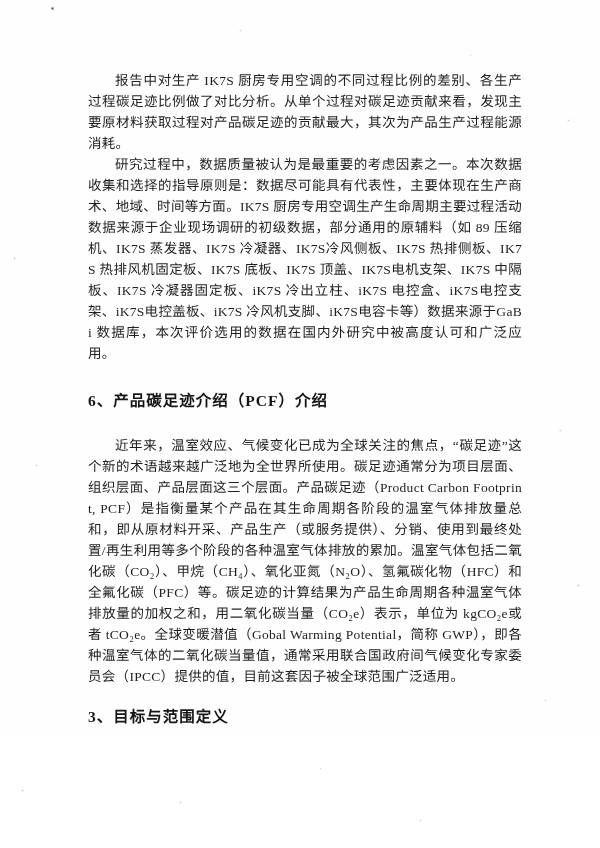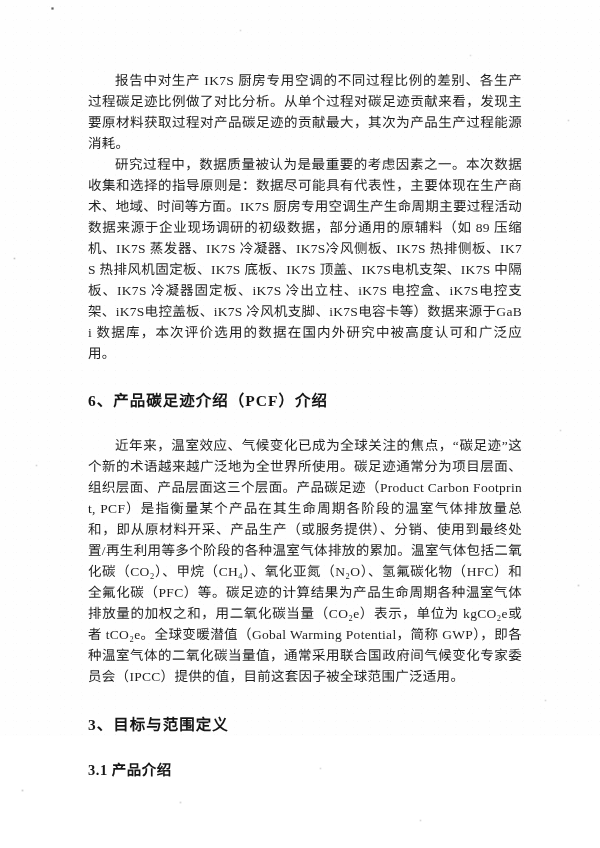--- a/index.html
+++ b/index.html
@@ -70,21 +70,21 @@
   }
   h2.sec-heading {
     margin: 27px 0 24px 0;
     font-size: 15.5px;
     line-height: 20px;
     font-weight: bold;
     letter-spacing: 1px;
     color: #161616;
   }
   h2.sec-heading-3 {
-    margin: 28px 0 0 0;
+    margin: 20px 0 0 0;
   }
   h3.sub-heading {
     margin: 26px 0 0 0;
     font-size: 14.5px;
     line-height: 19px;
     font-weight: bold;
     letter-spacing: 0.5px;
     color: #161616;
   }
 </style>
@@ -99,16 +99,15 @@
     <p class="body-para">报告中对生产 IK7S 厨房专用空调的不同过程比例的差别、各生产过程碳足迹比例做了对比分析。从单个过程对碳足迹贡献来看，发现主要原材料获取过程对产品碳足迹的贡献最大，其次为产品生产过程能源消耗。</p>
 
     <p class="body-para">研究过程中，数据质量被认为是最重要的考虑因素之一。本次数据收集和选择的指导原则是：数据尽可能具有代表性，主要体现在生产商术、地域、时间等方面。IK7S 厨房专用空调生产生命周期主要过程活动数据来源于企业现场调研的初级数据，部分通用的原辅料（如 89 压缩机、IK7S 蒸发器、IK7S 冷凝器、IK7S冷风侧板、IK7S 热排侧板、IK7S 热排风机固定板、IK7S 底板、IK7S 顶盖、IK7S电机支架、IK7S 中隔板、IK7S 冷凝器固定板、iK7S 冷出立柱、iK7S 电控盒、iK7S电控支架、iK7S电控盖板、iK7S 冷风机支脚、iK7S电容卡等）数据来源于GaBi 数据库，本次评价选用的数据在国内外研究中被高度认可和广泛应用。</p>
 
     <h2 class="sec-heading">6、产品碳足迹介绍（PCF）介绍</h2>
 
     <p class="body-para">近年来，温室效应、气候变化已成为全球关注的焦点，“碳足迹”这个新的术语越来越广泛地为全世界所使用。碳足迹通常分为项目层面、组织层面、产品层面这三个层面。产品碳足迹（Product Carbon Footprint, PCF）是指衡量某个产品在其生命周期各阶段的温室气体排放量总和，即从原材料开采、产品生产（或服务提供）、分销、使用到最终处置/再生利用等多个阶段的各种温室气体排放的累加。温室气体包括二氧化碳（CO₂）、甲烷（CH₄）、氧化亚氮（N₂O）、氢氟碳化物（HFC）和全氟化碳（PFC）等。碳足迹的计算结果为产品生命周期各种温室气体排放量的加权之和，用二氧化碳当量（CO₂e）表示，单位为 kgCO₂e或者 tCO₂e。全球变暖潜值（Gobal Warming Potential，简称 GWP），即各种温室气体的二氧化碳当量值，通常采用联合国政府间气候变化专家委员会（IPCC）提供的值，目前这套因子被全球范围广泛适用。</p>
 
     <h2 class="sec-heading sec-heading-3">3、目标与范围定义</h2>
 
-    <h3 class="sub-heading">3.1 产品介绍</h3>
 
   </div>
 </div>
 
 </body></html>

